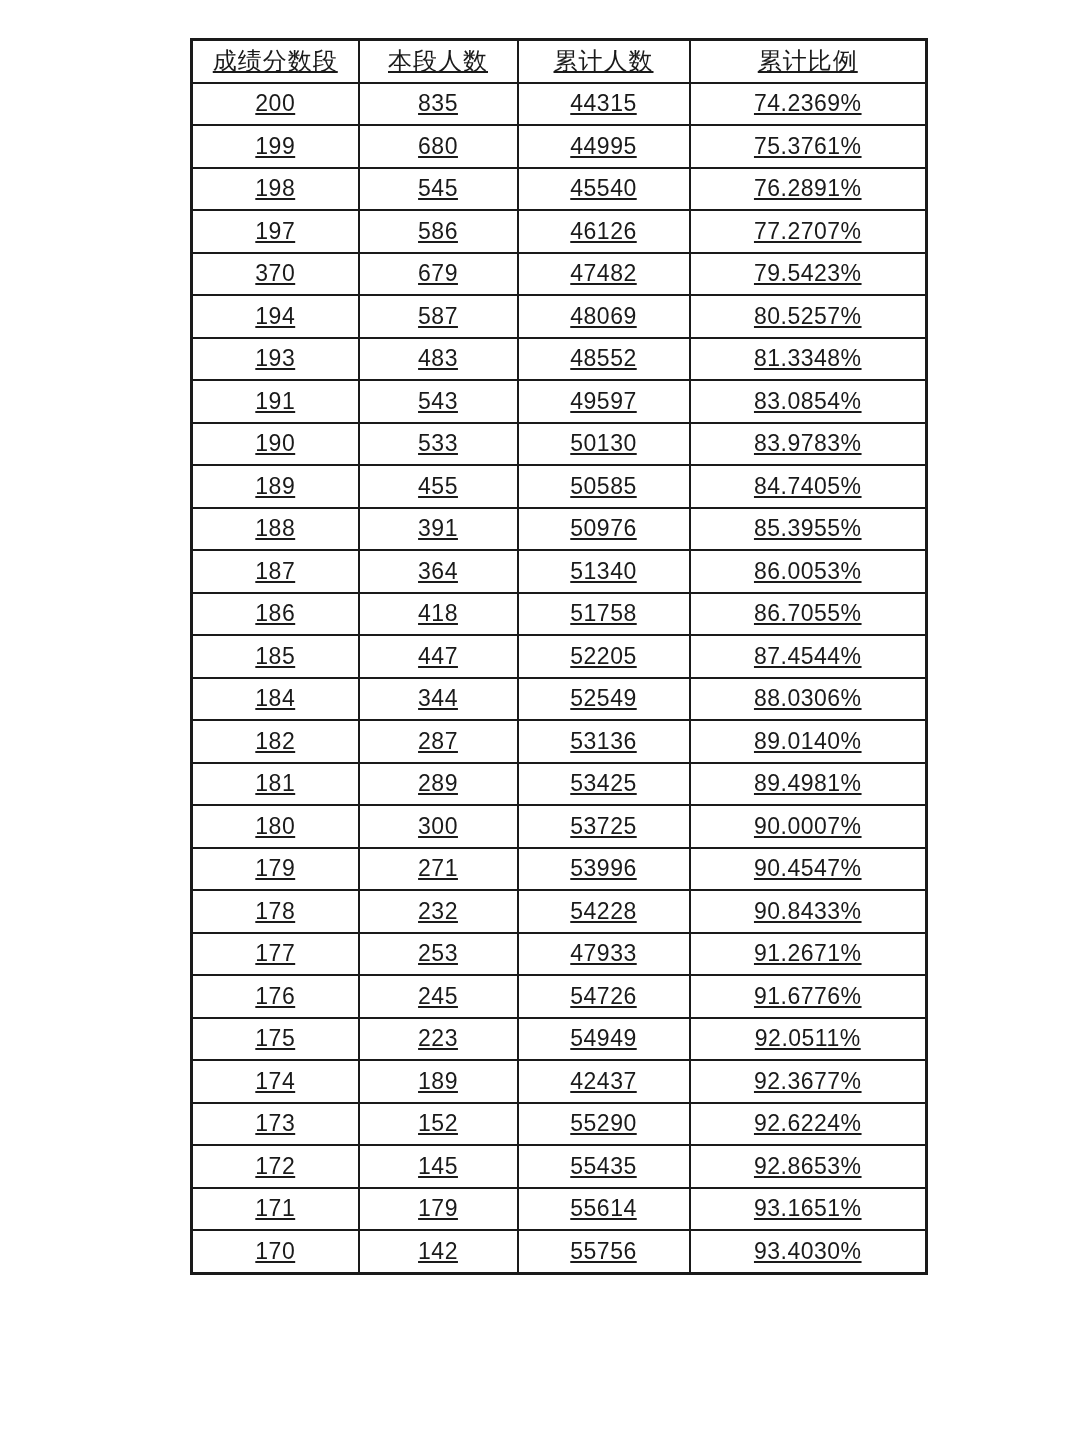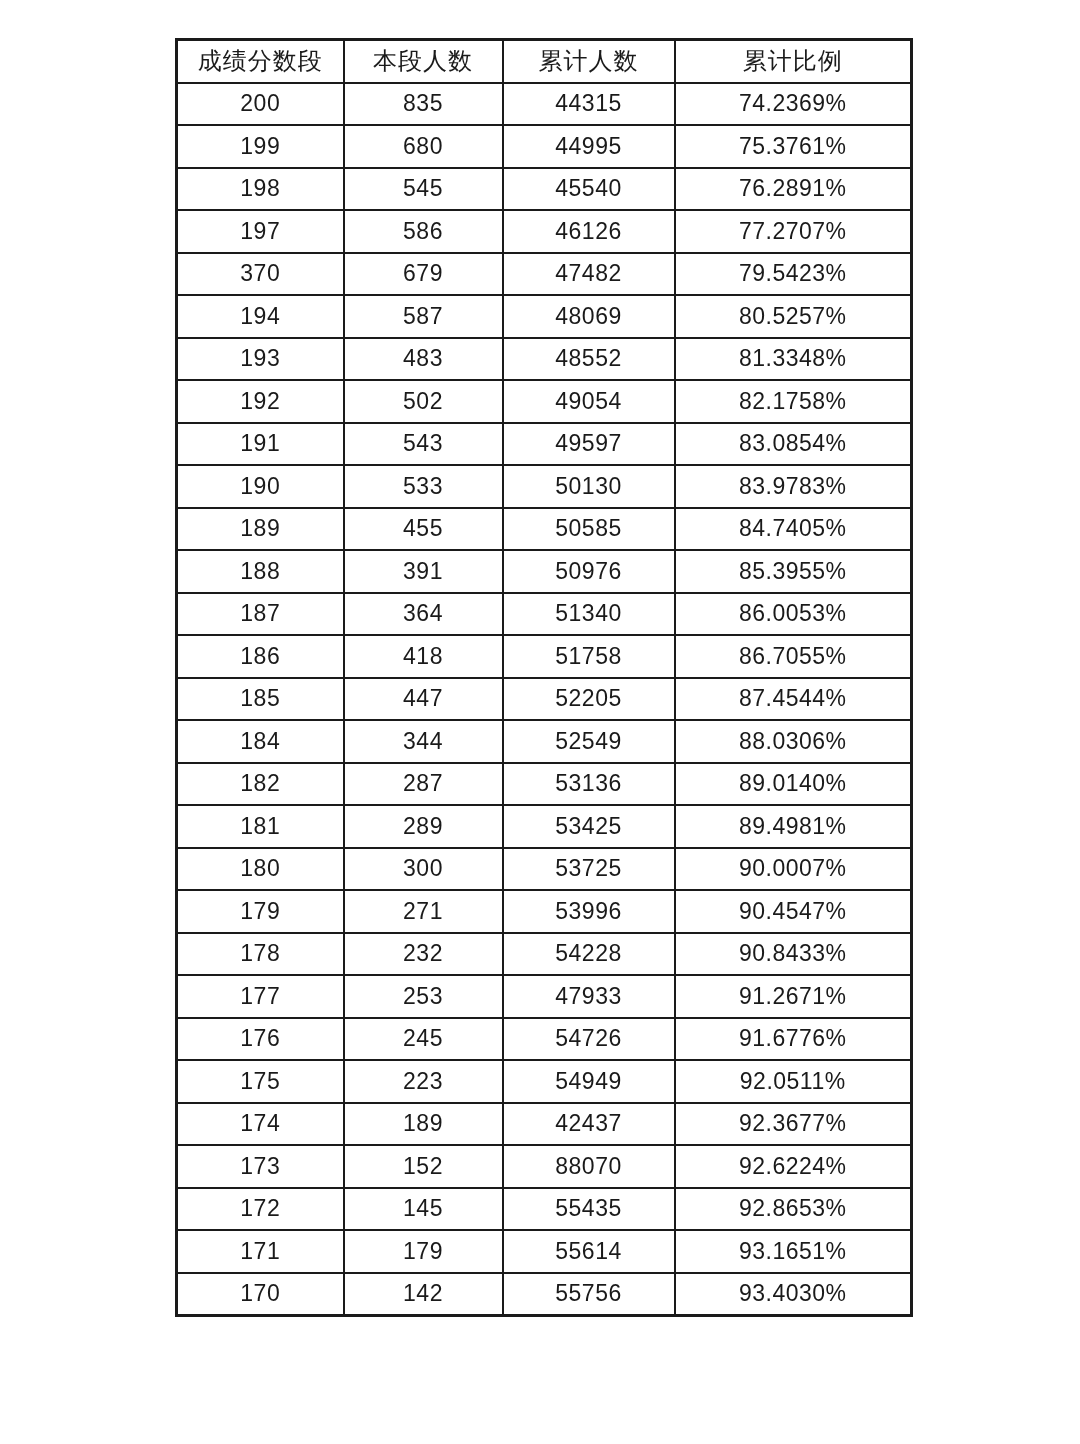--- a/index.html
+++ b/index.html
@@ -10,26 +10,27 @@
   .page {
     position: relative;
     width: 1080px;
     height: 1444px;
     background: #ffffff;
     font-family: "Liberation Sans", "DejaVu Sans", sans-serif;
     color: #1a1a1a;
   }
   table.score-table {
     position: absolute;
-    left: 175px;
+    left: 190px;
     top: 38px;
     width: 735px;
     border-collapse: collapse;
     table-layout: fixed;
     border: 3px solid #1a1a1a;
+    text-decoration: underline;
   }
   table.score-table th,
   table.score-table td {
     border: 2px solid #1a1a1a;
     height: 40.5px;
     text-align: center;
     vertical-align: middle;
     font-size: 23px;
     font-weight: 400;
     color: #1a1a1a;
@@ -98,26 +99,20 @@
           <td>48069</td>
           <td>80.5257%</td>
         </tr>
         <tr>
           <td>193</td>
           <td>483</td>
           <td>48552</td>
           <td>81.3348%</td>
         </tr>
         <tr>
-          <td>192</td>
-          <td>502</td>
-          <td>49054</td>
-          <td>82.1758%</td>
-        </tr>
-        <tr>
           <td>191</td>
           <td>543</td>
           <td>49597</td>
           <td>83.0854%</td>
         </tr>
         <tr>
           <td>190</td>
           <td>533</td>
           <td>50130</td>
           <td>83.9783%</td>
@@ -208,21 +203,21 @@
         </tr>
         <tr>
           <td>174</td>
           <td>189</td>
           <td>42437</td>
           <td>92.3677%</td>
         </tr>
         <tr>
           <td>173</td>
           <td>152</td>
-          <td>88070</td>
+          <td>55290</td>
           <td>92.6224%</td>
         </tr>
         <tr>
           <td>172</td>
           <td>145</td>
           <td>55435</td>
           <td>92.8653%</td>
         </tr>
         <tr>
           <td>171</td>

